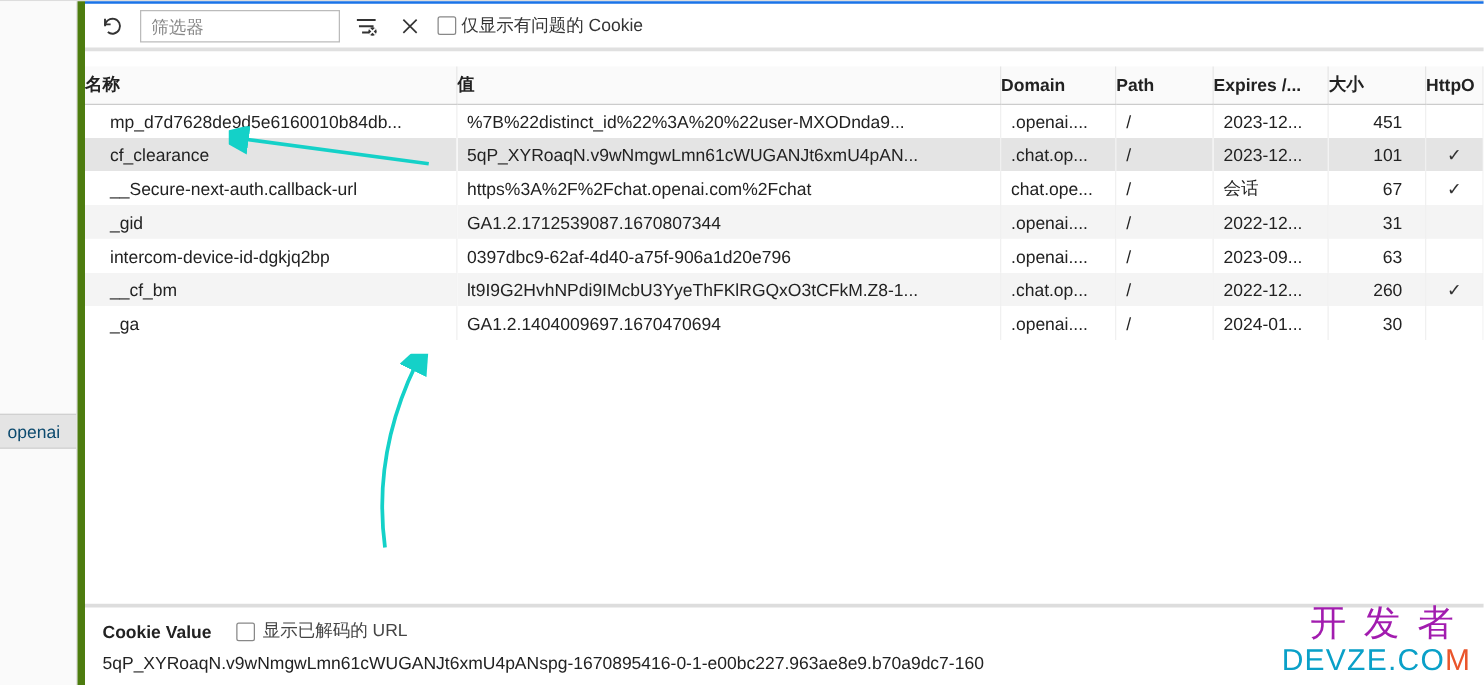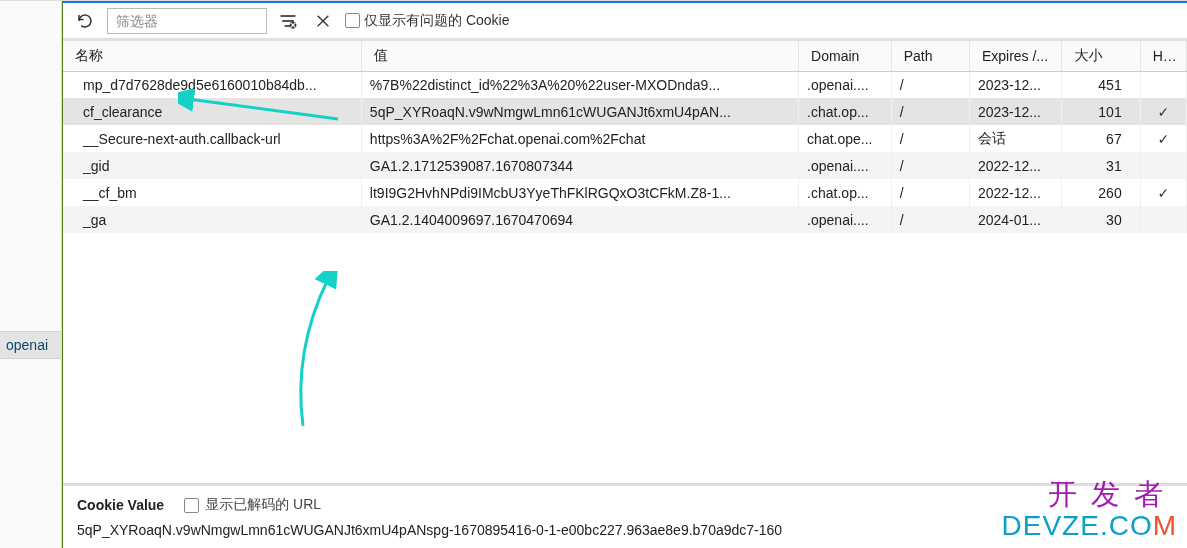--- a/index.html
+++ b/index.html
@@ -40,22 +40,23 @@
   }
   .left-strip .hlabel {
     overflow: hidden;
     text-overflow: clip;
     white-space: nowrap;
   }
   .main {
     flex: 1;
     display: flex;
     flex-direction: column;
-    border-left: 1px solid #4d7c0f;
+    border-left: 6px solid #4d7c0f;
     position: relative;
+    gap: 12px;
   }
   .toolbar {
     display: flex;
     align-items: center;
     gap: 8px;
     height: 40px;
     padding: 0 8px;
     border-bottom: 3px solid #e0e0e0;
     border-top: 2px solid #1a73e8;
   }
@@ -91,25 +92,25 @@
   }
   .chk-label { color: #333; cursor: pointer; display: flex; align-items: center; }
   .table-wrap { flex: 1; overflow: hidden; position: relative; }
   table {
     border-collapse: collapse;
     width: 100%;
     table-layout: fixed;
   }
   thead th {
     text-align: left;
-    font-weight: 400;
+    font-weight: 700;
     color: #222;
     border-bottom: 1px solid #ccc;
     border-right: 1px solid #e5e5e5;
-    padding: 4px 12px;
+    padding: 4px 0;
     height: 30px;
     background: #fafafa;
     white-space: nowrap;
     overflow: hidden;
     text-overflow: ellipsis;
   }
   tbody td {
     padding: 3px 8px;
     height: 27px;
     border-right: 1px solid #f0f0f0;
@@ -143,21 +144,21 @@
   .detail-check .checkbox { margin-right: 6px; }
   .detail-val { word-break: break-all; }
   .watermark {
     position: absolute;
     right: 10px; bottom: 6px;
     text-align: right;
     line-height: 1.1;
     pointer-events: none;
   }
   .wm1 { font-size: 29px; letter-spacing: 14px; color: #a21caf; font-family: Liberation Serif, serif; }
-  .wm2 { font-size: 28px; color: #0aa0c8; letter-spacing: 1px; }
+  .wm2 { font-size: 24px; color: #0aa0c8; letter-spacing: 1px; }
   .wm2 .m { color: #ea552b; }
   .arrow { position: absolute; pointer-events: none; }
   .tick-mark { color: #333; }
 </style>
 </head>
 <body>
 
 <div class="root">
 
   <div class="left-strip">
@@ -251,20 +252,29 @@
             <tr>
               <td class="name">_gid</td>
               <td>GA1.2.1712539087.1670807344</td>
               <td>.openai....</td>
               <td>/</td>
               <td>2022-12...</td>
               <td class="size">31</td>
               <td class="tick"></td>
             </tr>
             <tr>
+              <td class="name">intercom-device-id-dgkjq2bp</td>
+              <td>0397dbc9-62af-4d40-a75f-906a1d20e796</td>
+              <td>.openai....</td>
+              <td>/</td>
+              <td>2023-09...</td>
+              <td class="size">63</td>
+              <td class="tick"></td>
+            </tr>
+            <tr>
               <td class="name">__cf_bm</td>
               <td>lt9I9G2HvhNPdi9IMcbU3YyeThFKlRGQxO3tCFkM.Z8-1...</td>
               <td>.chat.op...</td>
               <td>/</td>
               <td>2022-12...</td>
               <td class="size">260</td>
               <td class="tick"><span class="tick-mark">✓</span></td>
             </tr>
             <tr>
               <td class="name">_ga</td>

